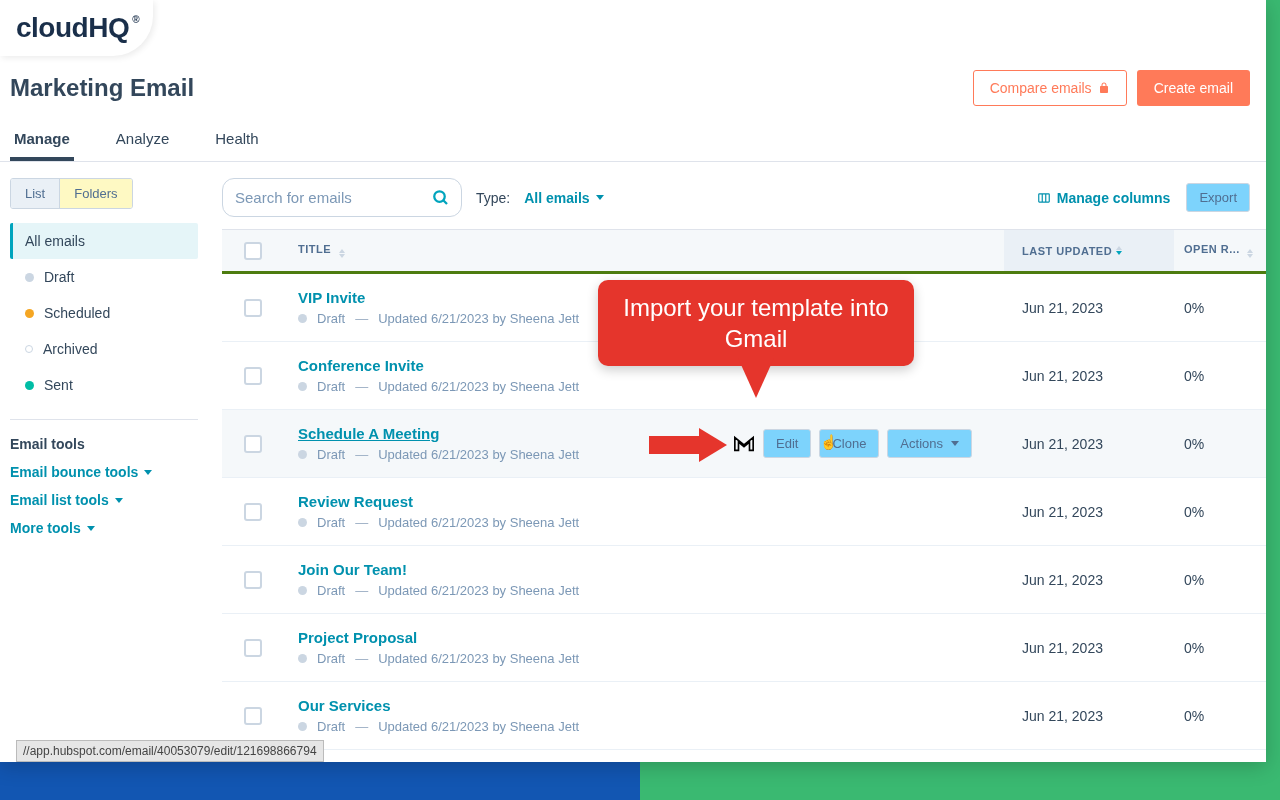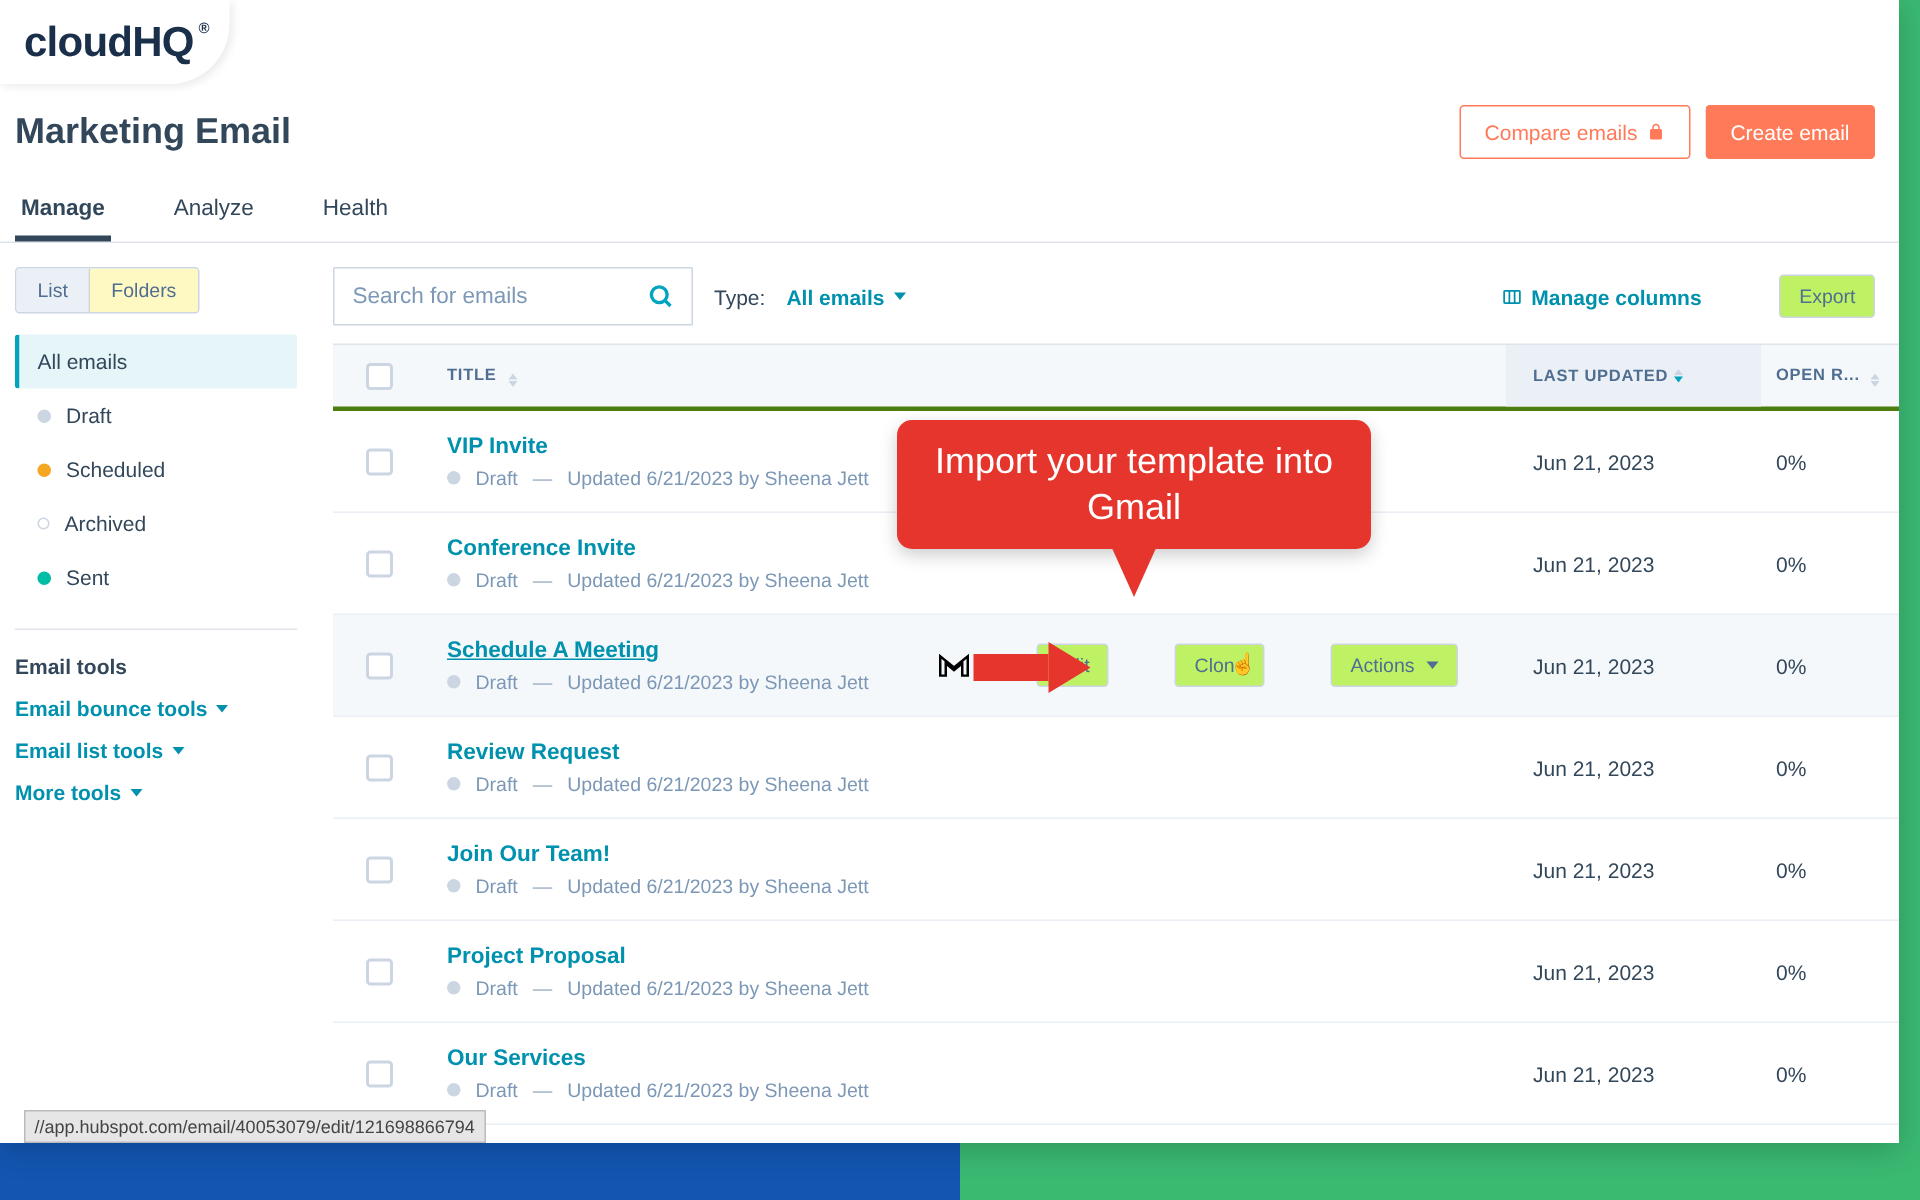--- a/index.html
+++ b/index.html
@@ -7,21 +7,21 @@
 .app-frame { background: #fff; position: absolute; top: 0; left: 0; right: 14px; bottom: 38px; box-shadow: 0 4px 20px rgba(0,0,0,0.2); }
 .logo-wrap { position: absolute; top: 0; left: 0; background: #fff; padding: 12px 24px 12px 16px; border-bottom-right-radius: 40px; z-index: 20; box-shadow: 2px 2px 6px rgba(0,0,0,0.08); }
 .logo-text { font-size: 28px; font-weight: 800; color: #1a2f4a; letter-spacing: -0.5px; position: relative; }
 .logo-text .reg { font-size: 10px; position: absolute; top: 2px; right: -10px; }
 .header { padding: 70px 16px 0 10px; display: flex; align-items: center; justify-content: space-between; }
 .page-title { font-size: 24px; font-weight: 700; color: #33475b; }
 .header-actions { display: flex; gap: 10px; }
 .btn { border-radius: 3px; padding: 9px 16px; font-size: 14px; font-weight: 500; cursor: pointer; border: 1px solid transparent; display: inline-flex; align-items: center; gap: 6px; }
 .btn-outline { background: #fff; color: #ff7a59; border-color: #ff7a59; }
 .btn-primary { background: #ff7a59; color: #fff; }
-.btn-light { background: #bef264; color: #506e91; border-color: #cbd6e2; padding: 6px 12px; font-size: 13px; margin-left: 36px; }
+.btn-light { background: #7dd3fc; color: #506e91; border-color: #cbd6e2; padding: 6px 12px; font-size: 13px; }
 .lock-icon { width: 12px; height: 12px; }
 .tabs { display: flex; border-bottom: 1px solid #dfe3eb; padding: 14px 10px 0; gap: 38px; }
 .tab { padding: 10px 4px; font-size: 15px; color: #33475b; cursor: pointer; border-bottom: 4px solid transparent; }
 .tab.active { font-weight: 700; border-bottom-color: #33475b; }
 .content { display: flex; }
 .sidebar { width: 210px; padding: 16px 12px 16px 10px; flex-shrink: 0; }
 .view-toggle { display: inline-flex; border: 1px solid #cbd6e2; border-radius: 3px; overflow: hidden; margin-bottom: 14px; }
 .view-toggle button { border: none; background: #fef9c3; color: #506e91; padding: 7px 14px; font-size: 13px; cursor: pointer; }
 .view-toggle button.active { background: #eaf0f6; }
 .view-toggle button + button { border-left: 1px solid #cbd6e2; }
@@ -33,21 +33,21 @@
 .dot.orange { background: #f5a623; }
 .dot.teal { background: #00bda5; }
 .dot.hollow { background: #fff; border: 1.5px solid #cbd6e2; width: 8px; height: 8px; }
 .sidebar-divider { border: none; border-top: 1px solid #dfe3eb; margin: 16px 0; }
 .tools-heading { font-size: 14px; font-weight: 600; color: #33475b; margin-bottom: 12px; }
 .tool-link { display: flex; align-items: center; gap: 4px; color: #0091ae; font-size: 14px; font-weight: 600; margin-bottom: 12px; cursor: pointer; }
 .caret { width: 0; height: 0; border-left: 4px solid transparent; border-right: 4px solid transparent; border-top: 5px solid currentColor; margin-left: 2px; }
 .main { flex: 1; padding: 16px 0 0 12px; min-width: 0; }
 .toolbar { display: flex; align-items: center; gap: 14px; margin-bottom: 12px; }
 .search-box { position: relative; width: 240px; }
-.search-box input { width: 100%; padding: 10px 40px 10px 12px; border: 1px solid #cbd6e2; border-radius: 1px; font-size: 15px; color: #33475b; }
+.search-box input { width: 100%; padding: 10px 40px 10px 12px; border: 1px solid #cbd6e2; border-radius: 12px; font-size: 15px; color: #33475b; }
 .search-box input::placeholder { color: #7c98b6; }
 .search-icon { position: absolute; right: 12px; top: 50%; transform: translateY(-50%); color: #00a4bd; }
 .type-label { color: #33475b; font-size: 14px; }
 .type-value { color: #0091ae; font-size: 14px; font-weight: 600; display: inline-flex; align-items: center; gap: 4px; cursor: pointer; }
 .toolbar-right { margin-left: auto; display: flex; align-items: center; gap: 16px; padding-right: 16px; }
 .manage-cols { color: #0091ae; font-size: 14px; font-weight: 600; display: inline-flex; align-items: center; gap: 6px; cursor: pointer; }
 .table-wrap { border-top: 1px solid #dfe3eb; }
 .table-head { display: flex; align-items: center; background: #f5f8fa; border-bottom: 3px solid #4d7c0f; height: 44px; font-size: 11px; font-weight: 700; color: #506e91; letter-spacing: 0.5px; }
 .col-check { width: 62px; display: flex; justify-content: center; }
 .col-title { flex: 1; padding-left: 14px; }

